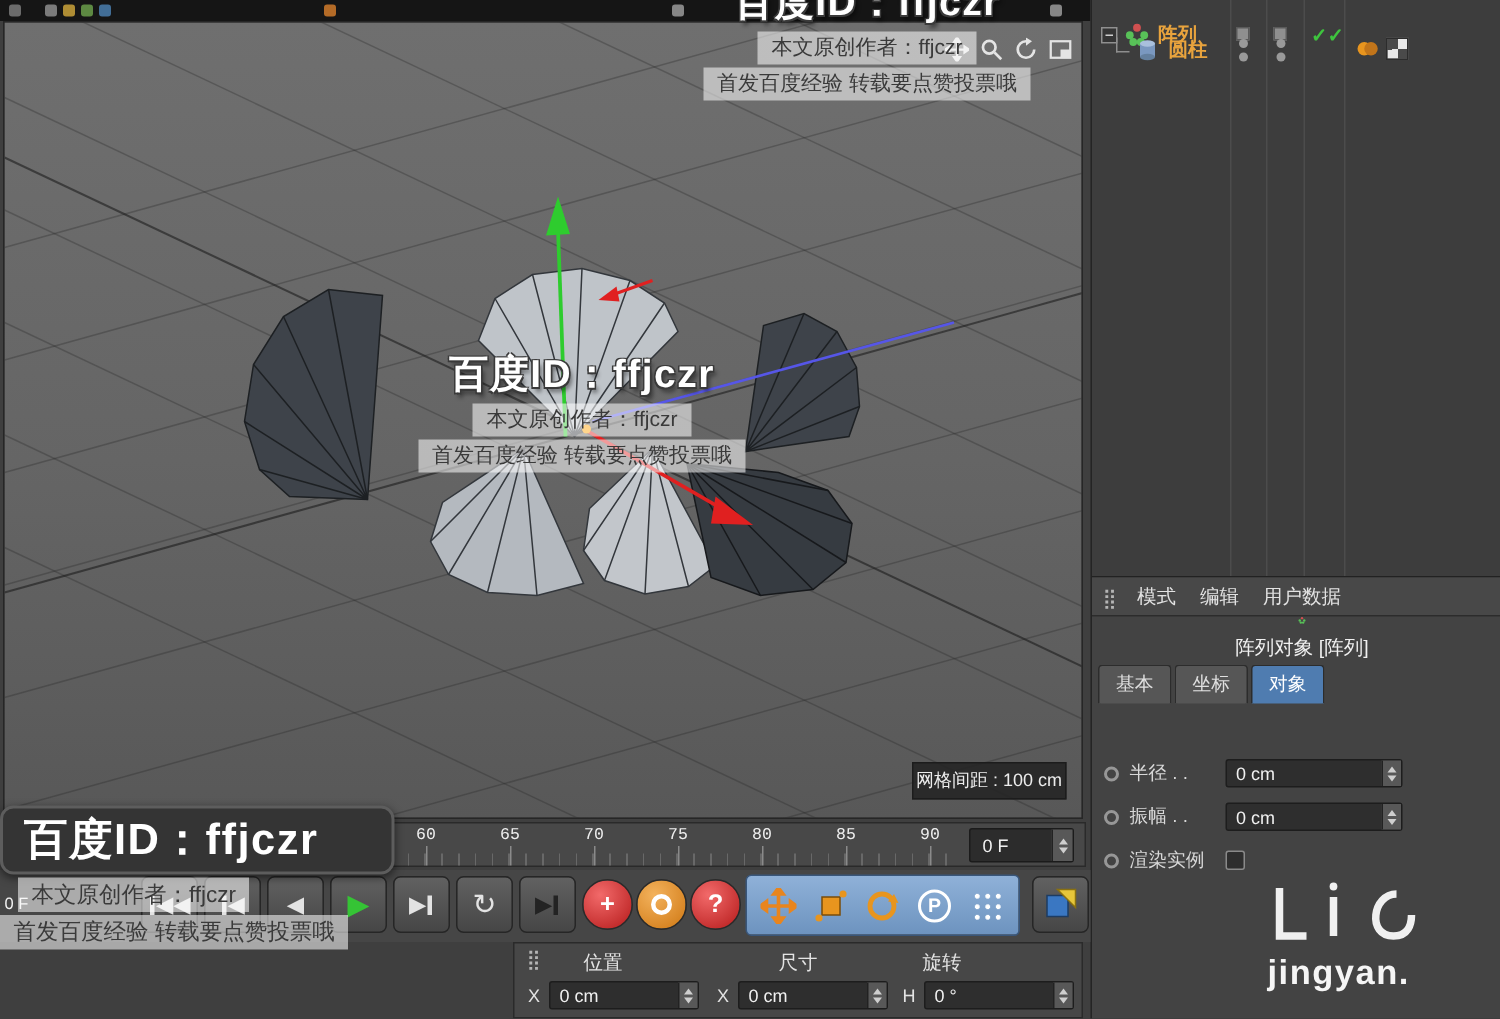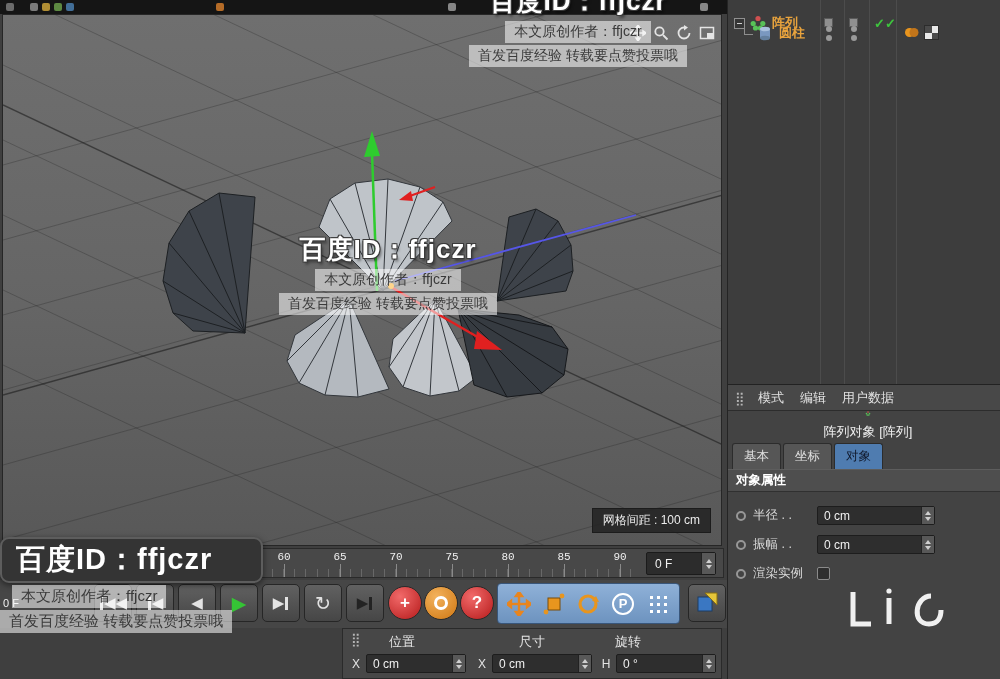--- a/index.html
+++ b/index.html
@@ -20,21 +20,21 @@
     position:absolute; left:2px; top:14px; width:720px; height:532px;
     background:linear-gradient(180deg,#6f6f6f 0%,#656565 55%,#585858 100%);
     border:1px solid #262626; overflow:hidden; z-index:2;
   }
   .scene { position:absolute; left:0; top:0; }
   .vp-nav { position:absolute; right:6px; top:9px; display:flex; gap:6px; z-index:5; }
   .vp-nav .nav-ic { width:17px; height:17px; display:flex; align-items:center; justify-content:center; cursor:pointer; }
   .grid-label {
     position:absolute; right:10px; bottom:12px; z-index:5;
     background:rgba(35,35,35,.88); color:#ececec; font-size:12px;
-    padding:3px 10px; border:1px solid #1c1c1c;
+    padding:3px 2px; border:1px solid #1c1c1c;
   }
 
   
   .right-panel { position:absolute; left:727px; top:0; width:273px; height:679px; background:#3d3d3d; border-left:1px solid #242424; z-index:2; }
   .object-manager { position:absolute; left:0; top:0; right:0; height:384px; background:#3d3d3d; }
   .om-sep { position:absolute; top:0; bottom:0; width:1px; background:#4c4c4c; }
   .om-row { position:absolute; left:0; right:0; height:26px; display:flex; align-items:center; }
   .om-label { font-size:13px; font-weight:bold; color:#e8a33d; margin-left:6px; }
   .expander { width:11px; height:11px; border:1px solid #909090; background:#353535; position:relative; margin-left:6px; }
   .expander::after { content:""; position:absolute; left:2px; right:2px; top:4px; height:1px; background:#cfcfcf; }
@@ -46,21 +46,21 @@
   .tag { position:absolute; width:15px; height:15px; }
   .tag-checker { background:#888; background-image:conic-gradient(#e8e8e8 0 25%, #4a4a4a 0 50%, #e8e8e8 0 75%, #4a4a4a 0); background-size:14px 14px; border:1px solid #2c2c2c; }
 
   
   .attr { position:absolute; left:0; top:384px; right:0; bottom:0; background:#434343; border-top:1px solid #222; }
   .attr-menu { position:relative; height:26px; background:#484848; border-bottom:1px solid #2c2c2c; display:flex; align-items:center; gap:16px; padding-left:30px; font-size:13px; color:#e2e2e2; }
   .grid-ic { position:absolute; left:7px; top:6px; font-size:13px; color:#b5b5b5; }
   .attr-title { height:30px; display:flex; align-items:center; gap:7px; padding-left:8px; font-size:13px; color:#f0f0f0;flex-direction:column; }
   .attr-tabs { height:28px; display:flex; gap:2px; padding:2px 0 0 4px; }
   .tab { padding:4px 11px 3px; background:#565656; border:1px solid #2c2c2c; border-bottom:none; color:#e0e0e0; font-size:12.5px; border-radius:3px 3px 0 0; cursor:pointer; }
-  .tab.active { background:#4f7cb0; color:#0f172a; }
+  .tab.active { background:#4f7cb0; color:#ffffff; }
   .attr-section { height:23px; background:#4e4e4e; border-top:1px solid #5d5d5d; border-bottom:1px solid #303030; font-size:12.5px; font-weight:bold; color:#fff; display:flex; align-items:center; padding-left:8px; }
   .prop-rows { position:absolute; left:0; right:0; top:116px; }
   .prop-row { height:29px; display:flex; align-items:center; padding-left:8px; font-size:12.5px; color:#d8d8d8; }
   .keyring { width:10px; height:10px; border:2px solid #979797; border-radius:50%; margin-right:7px; flex:none; cursor:pointer; }
   .prop-label { width:64px; flex:none; white-space:nowrap; overflow:hidden; }
   .field { position:relative; width:118px; height:19px; background:#2e2e2e; border:1px solid #1d1d1d; border-radius:2px; color:#f0f0f0; font-size:12px; display:flex; align-items:center; padding-left:6px; cursor:text; }
   .spinner { position:absolute; right:0; top:0; bottom:0; width:13px; background:#585858; border-left:1px solid #222; display:flex; flex-direction:column; justify-content:center; cursor:pointer; }
   .sp-up { width:0; height:0; border-left:3px solid transparent; border-right:3px solid transparent; border-bottom:4px solid #cfcfcf; margin:0 auto 2px; }
   .sp-dn { width:0; height:0; border-left:3px solid transparent; border-right:3px solid transparent; border-top:4px solid #cfcfcf; margin:0 auto; }
   .checkbox { width:13px; height:13px; background:#2e2e2e; border:1px solid #8a8a8a; border-radius:2px; cursor:pointer; }
@@ -291,21 +291,20 @@
         <circle cx="5.5" cy="13" r="2.6" fill="#58c158"></circle>
         <circle cx="10.5" cy="13" r="2.6" fill="#58c158"></circle>
       </svg>
       <span>阵列对象 [阵列]</span>
     </div>
     <div class="attr-tabs">
       <span class="tab">基本</span>
       <span class="tab">坐标</span>
       <span class="tab active">对象</span>
     </div>
-    <div class="attr-section">对象属性</div>
 
     <div class="prop-rows">
       <div class="prop-row">
         <span class="keyring"></span>
         <span class="prop-label">半径 . .</span>
         <div class="field">
           <span>0 cm</span>
           <span class="spinner">
               <i class="sp-up"></i>
               <i class="sp-dn"></i>
@@ -479,13 +478,14 @@
 
 <div class="wm jy" style="left:845px; top:588px; width:150px;">
   <svg width="120" height="42" viewBox="0 0 120 42">
     <g stroke="rgba(255,255,255,0.92)" stroke-width="5" fill="none">
       <path d="M8 4 L8 36 L26 36"></path>
       <path d="M44 10 L44 36"></path>
       <circle cx="44" cy="3" r="2.6" fill="rgba(255,255,255,0.92)" stroke="none"></circle>
       <path d="M86 8 C70 8 66 36 84 36 C94 36 96 28 96 22"></path>
     </g>
   </svg>
+  <div class="jy-text">jingyan.</div>
 </div>
 
 </body></html>

